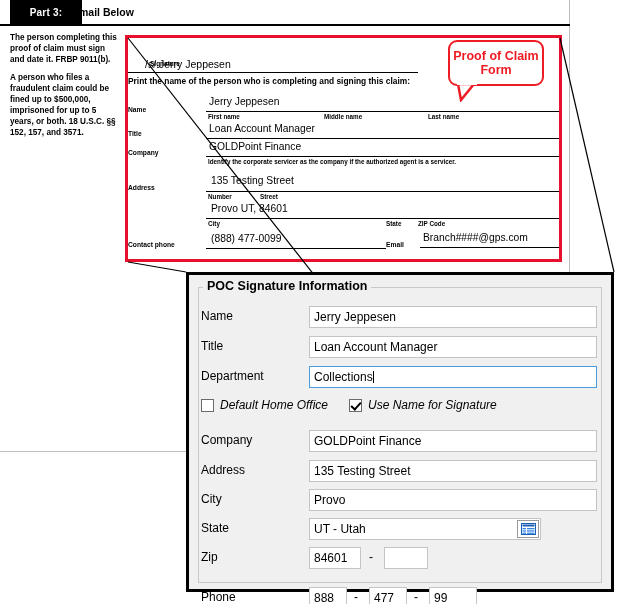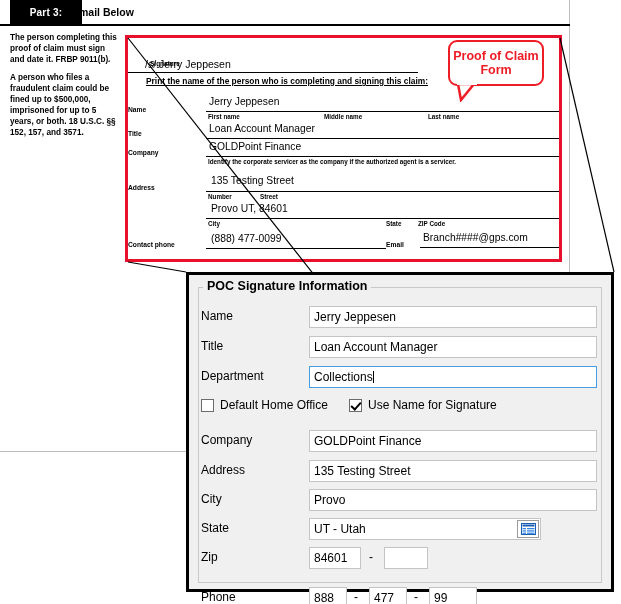--- a/index.html
+++ b/index.html
@@ -57,21 +57,21 @@
 
   .sig-line{
     position:absolute; left:0; top:6px; width:290px;
     border-bottom:1px solid #000;
     font-size:10.5px; color:#000; padding-left:17px;
     box-sizing:border-box; height:15px;margin-top:14px;
   }
   .sig-cap{ position:absolute; left:22px; top:22px; font-size:6.5px; font-weight:bold; color:#000;}
 
   #print-instruction{
-    position:absolute; left:18px; top:38px; font-size:8.4px; font-weight:bold; color:#000;text-decoration:underline;
+    position:absolute; left:0; top:38px; font-size:8.4px; font-weight:bold; color:#000;
   }
 
   .row-label{ position:absolute; font-size:6.7px; font-weight:bold; color:#000;}
   .row-val{ position:absolute; font-size:10.3px; color:#000; padding-left:3px; box-sizing:border-box;}
   .rule{ position:absolute; border-bottom:1px solid #000; height:0;}
   .sub-cap{ position:absolute; font-size:6.3px; font-weight:bold; color:#000;}
   .note-small{ position:absolute; font-size:6.3px; font-weight:bold; color:#000;}
 
   
   .callout{
@@ -125,21 +125,21 @@
 
   .cbwrap{ position:absolute; top:0; display:flex; align-items:center;}
   .cbox{
     width:13px;height:13px;background:#fff;border:1px solid #6b6b6b;
     box-sizing:border-box; position:relative; margin-right:6px;
   }
   .cbox.checked:after{
     content:"";position:absolute;left:3px;top:0px;width:4px;height:8px;
     border:solid #000;border-width:0 2px 2px 0;transform:rotate(42deg);
   }
-  .cblabel{ font-size:12px; color:#000;}
+  .cblabel{ font-size:12px; color:#000;font-style:italic;}
 
   .dash{ position:absolute; top:3px; font-size:12px; color:#000;}
 
   #state-lookup{
     position:absolute; width:22px; height:18px;
     background:#fff; border:1px solid #9a9a9a; box-sizing:border-box;
     display:flex;align-items:center;justify-content:center;
   }
 </style>
 </head>

